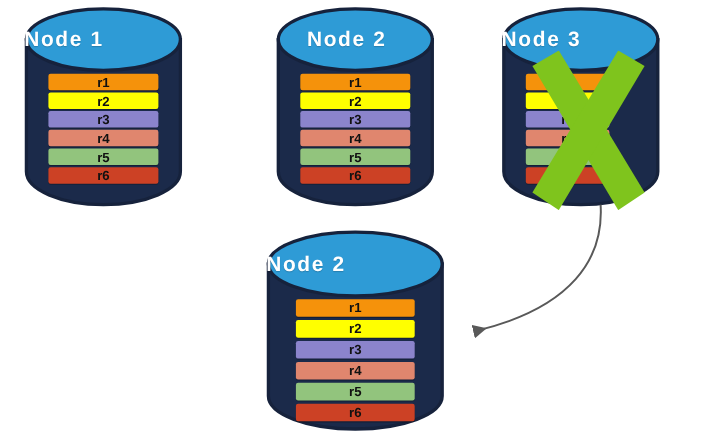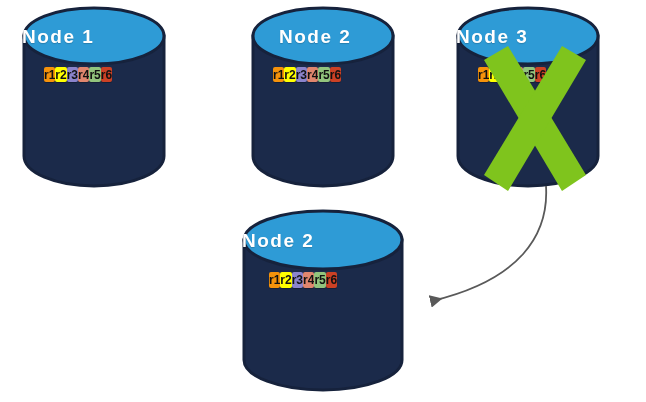--- a/index.html
+++ b/index.html
@@ -37,20 +37,21 @@
     font-family: "Liberation Sans", sans-serif;
     letter-spacing: 1.5px;
     text-shadow: 0 1px 1px rgba(0,0,0,0.18);
     user-select: none;
   }
   .rows {
     position: absolute;
     left: 0;
     width: 100%;
     display: flex;
+    flex-direction: column;
   }
   .row-bar {
     position: relative;
     height: 15px;
     margin-bottom: 2px;
     border-radius: 2px;
     display: flex;
     align-items: center;
     justify-content: center;
     box-shadow: 0 1px 0 rgba(0,0,0,0.25);

